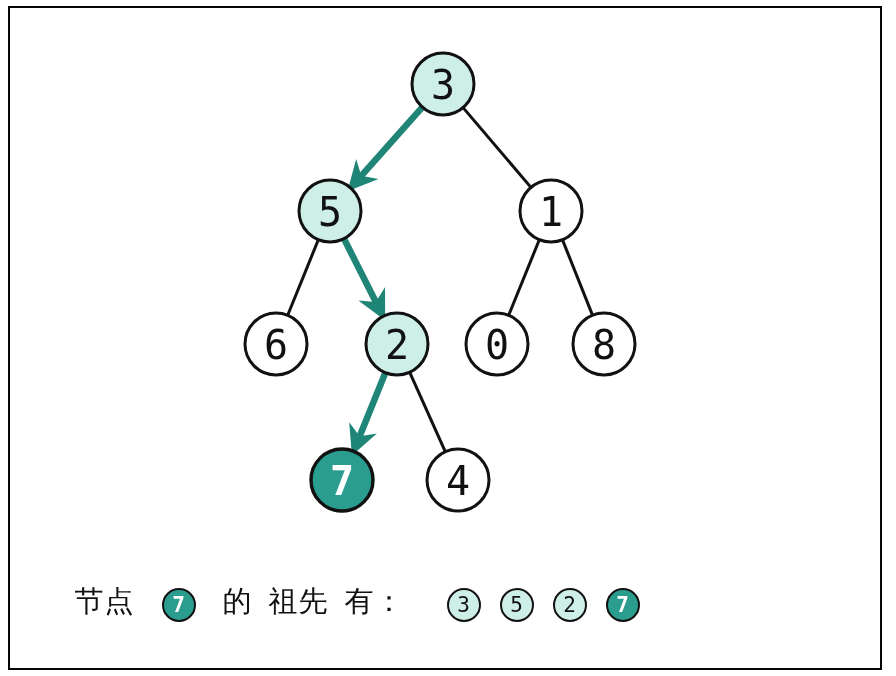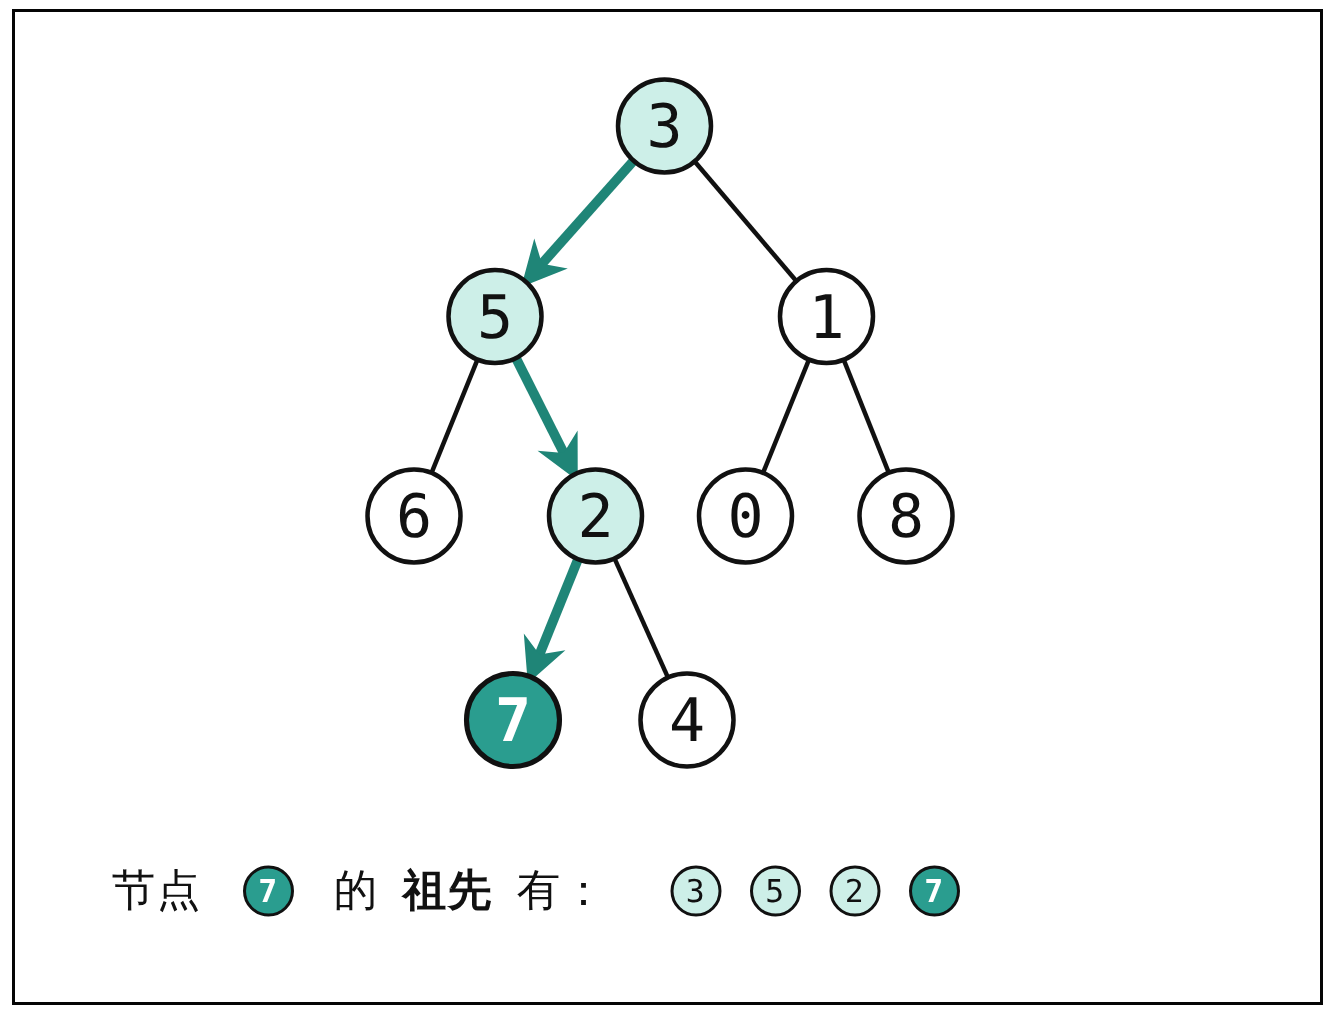--- a/index.html
+++ b/index.html
@@ -48,32 +48,32 @@
   .node-text-light { fill: #ffffff; font-weight: bold; }
 
   
   #caption {
     position: absolute;
     left: 0;
     top: 566px;
     width: 714px;
     height: 56px;
     display: flex;
-    align-items: center;
+    align-items: flex-end;
     justify-content: center;
     gap: 16px;
   }
   .cap-text {
     font-family: "DejaVu Sans", sans-serif;
     font-size: 29px;
     color: #111111;
     letter-spacing: 1px;
     white-space: pre;
   }
-  .cap-text.bold { font-weight: bold; }
+  .cap-text.bold { font-weight: normal; }
   .badge {
     display: inline-flex;
     align-items: center;
     justify-content: center;
     width: 34px;
     height: 34px;
     border-radius: 50%;
     border: 2.4px solid #111111;
     box-sizing: border-box;
     font-family: "DejaVu Sans Mono", monospace;

